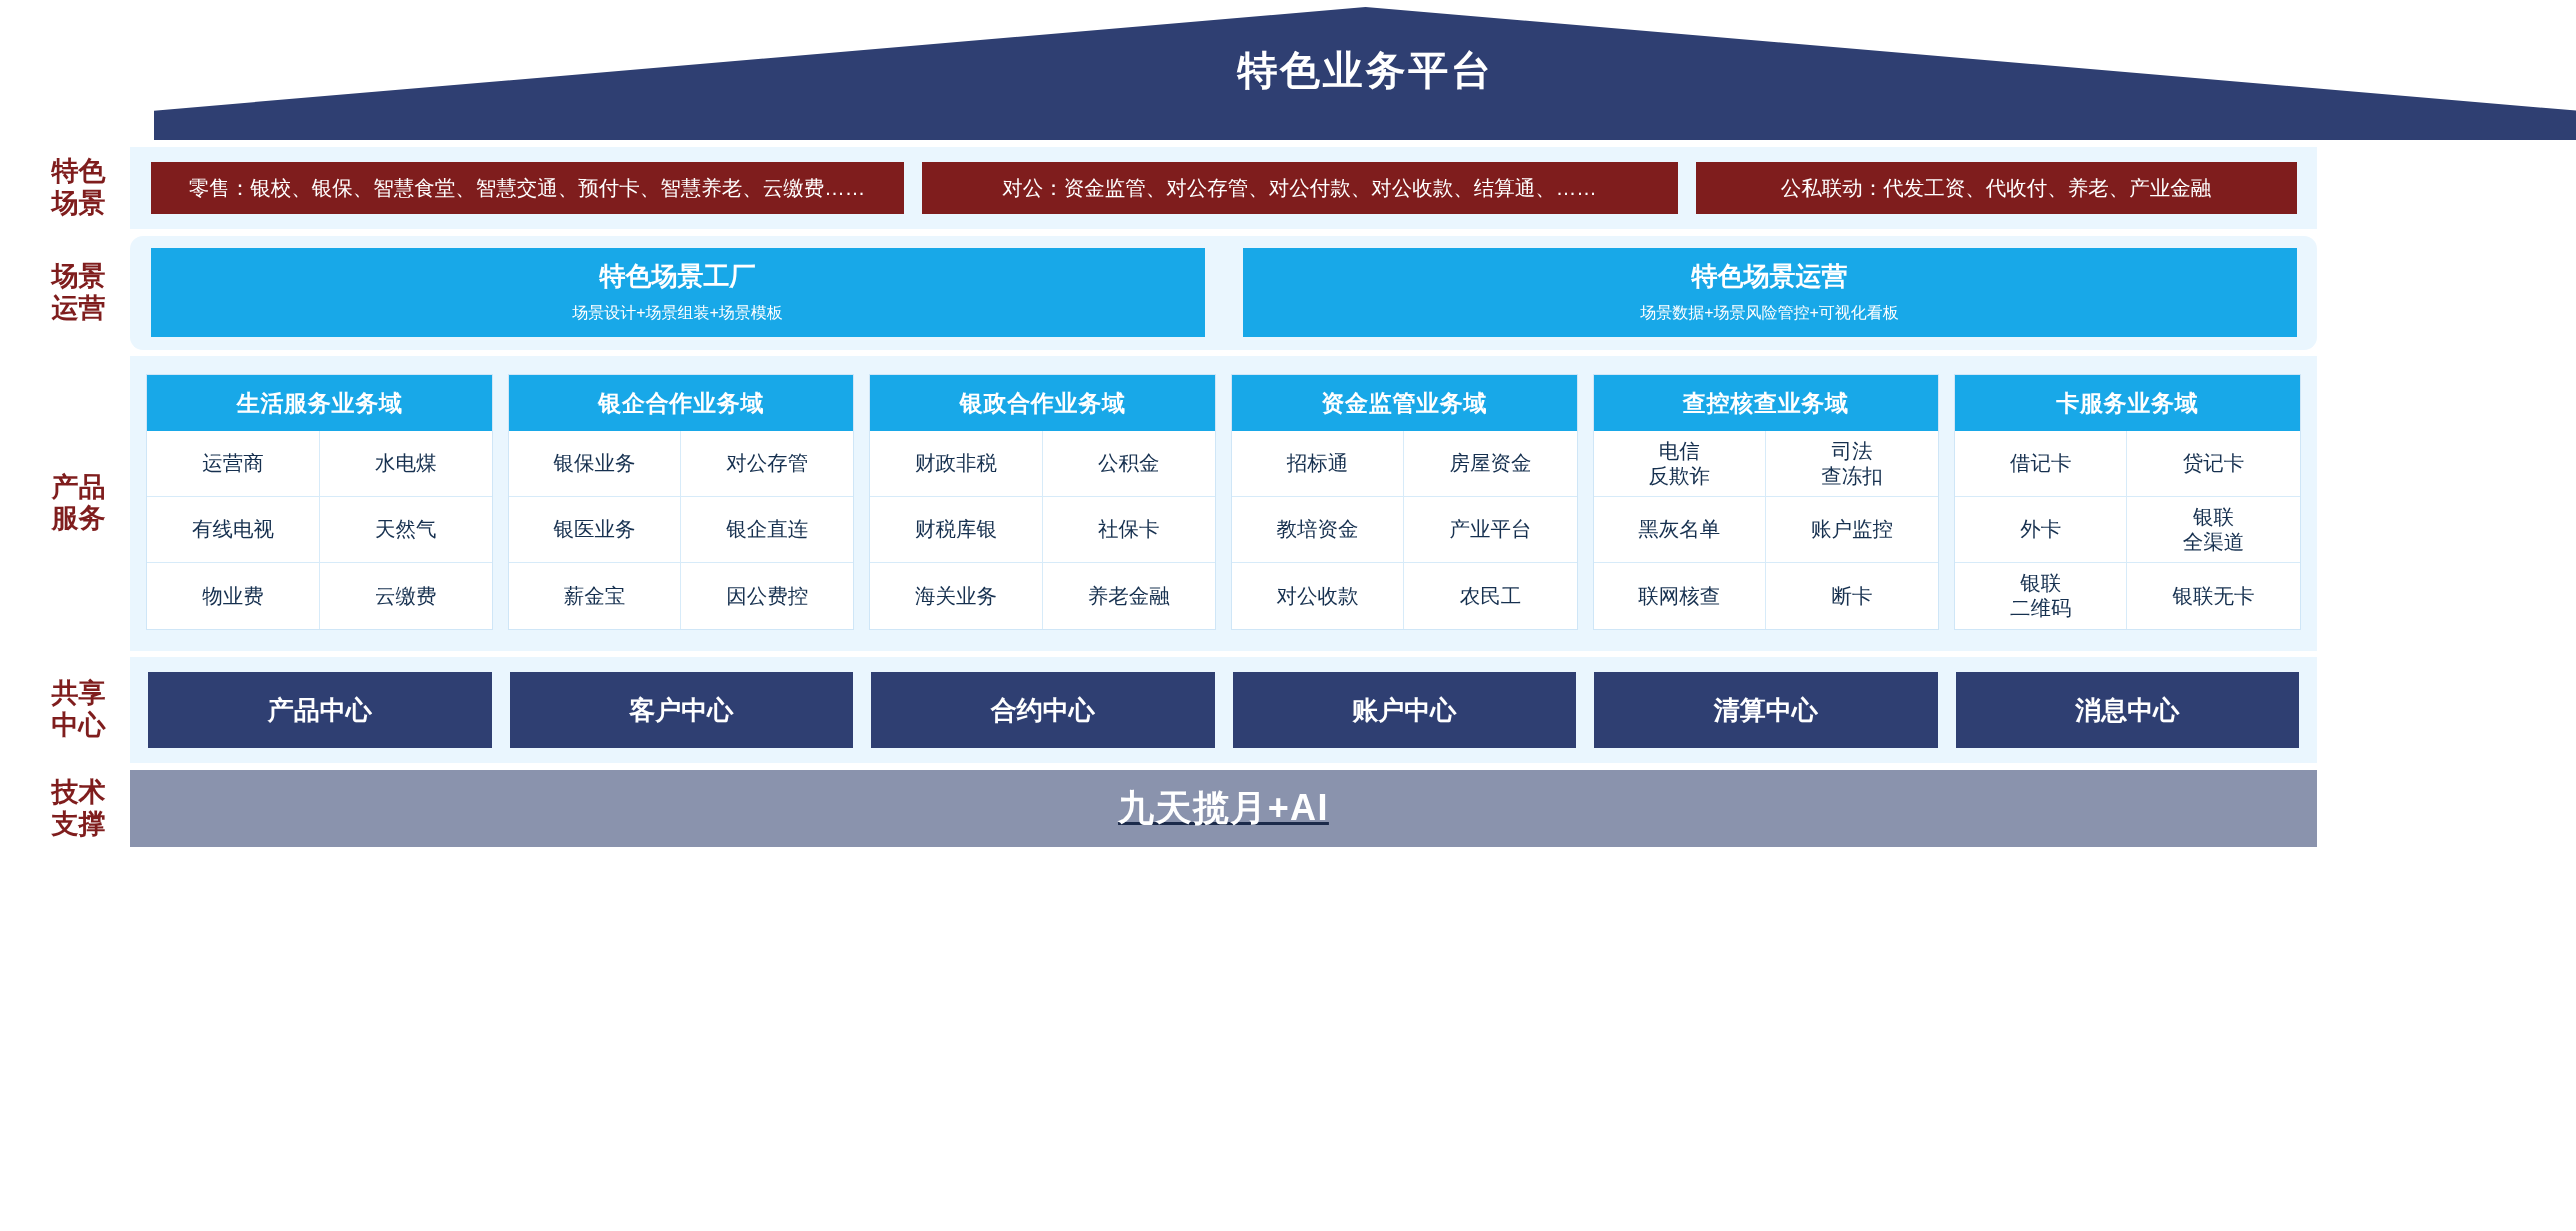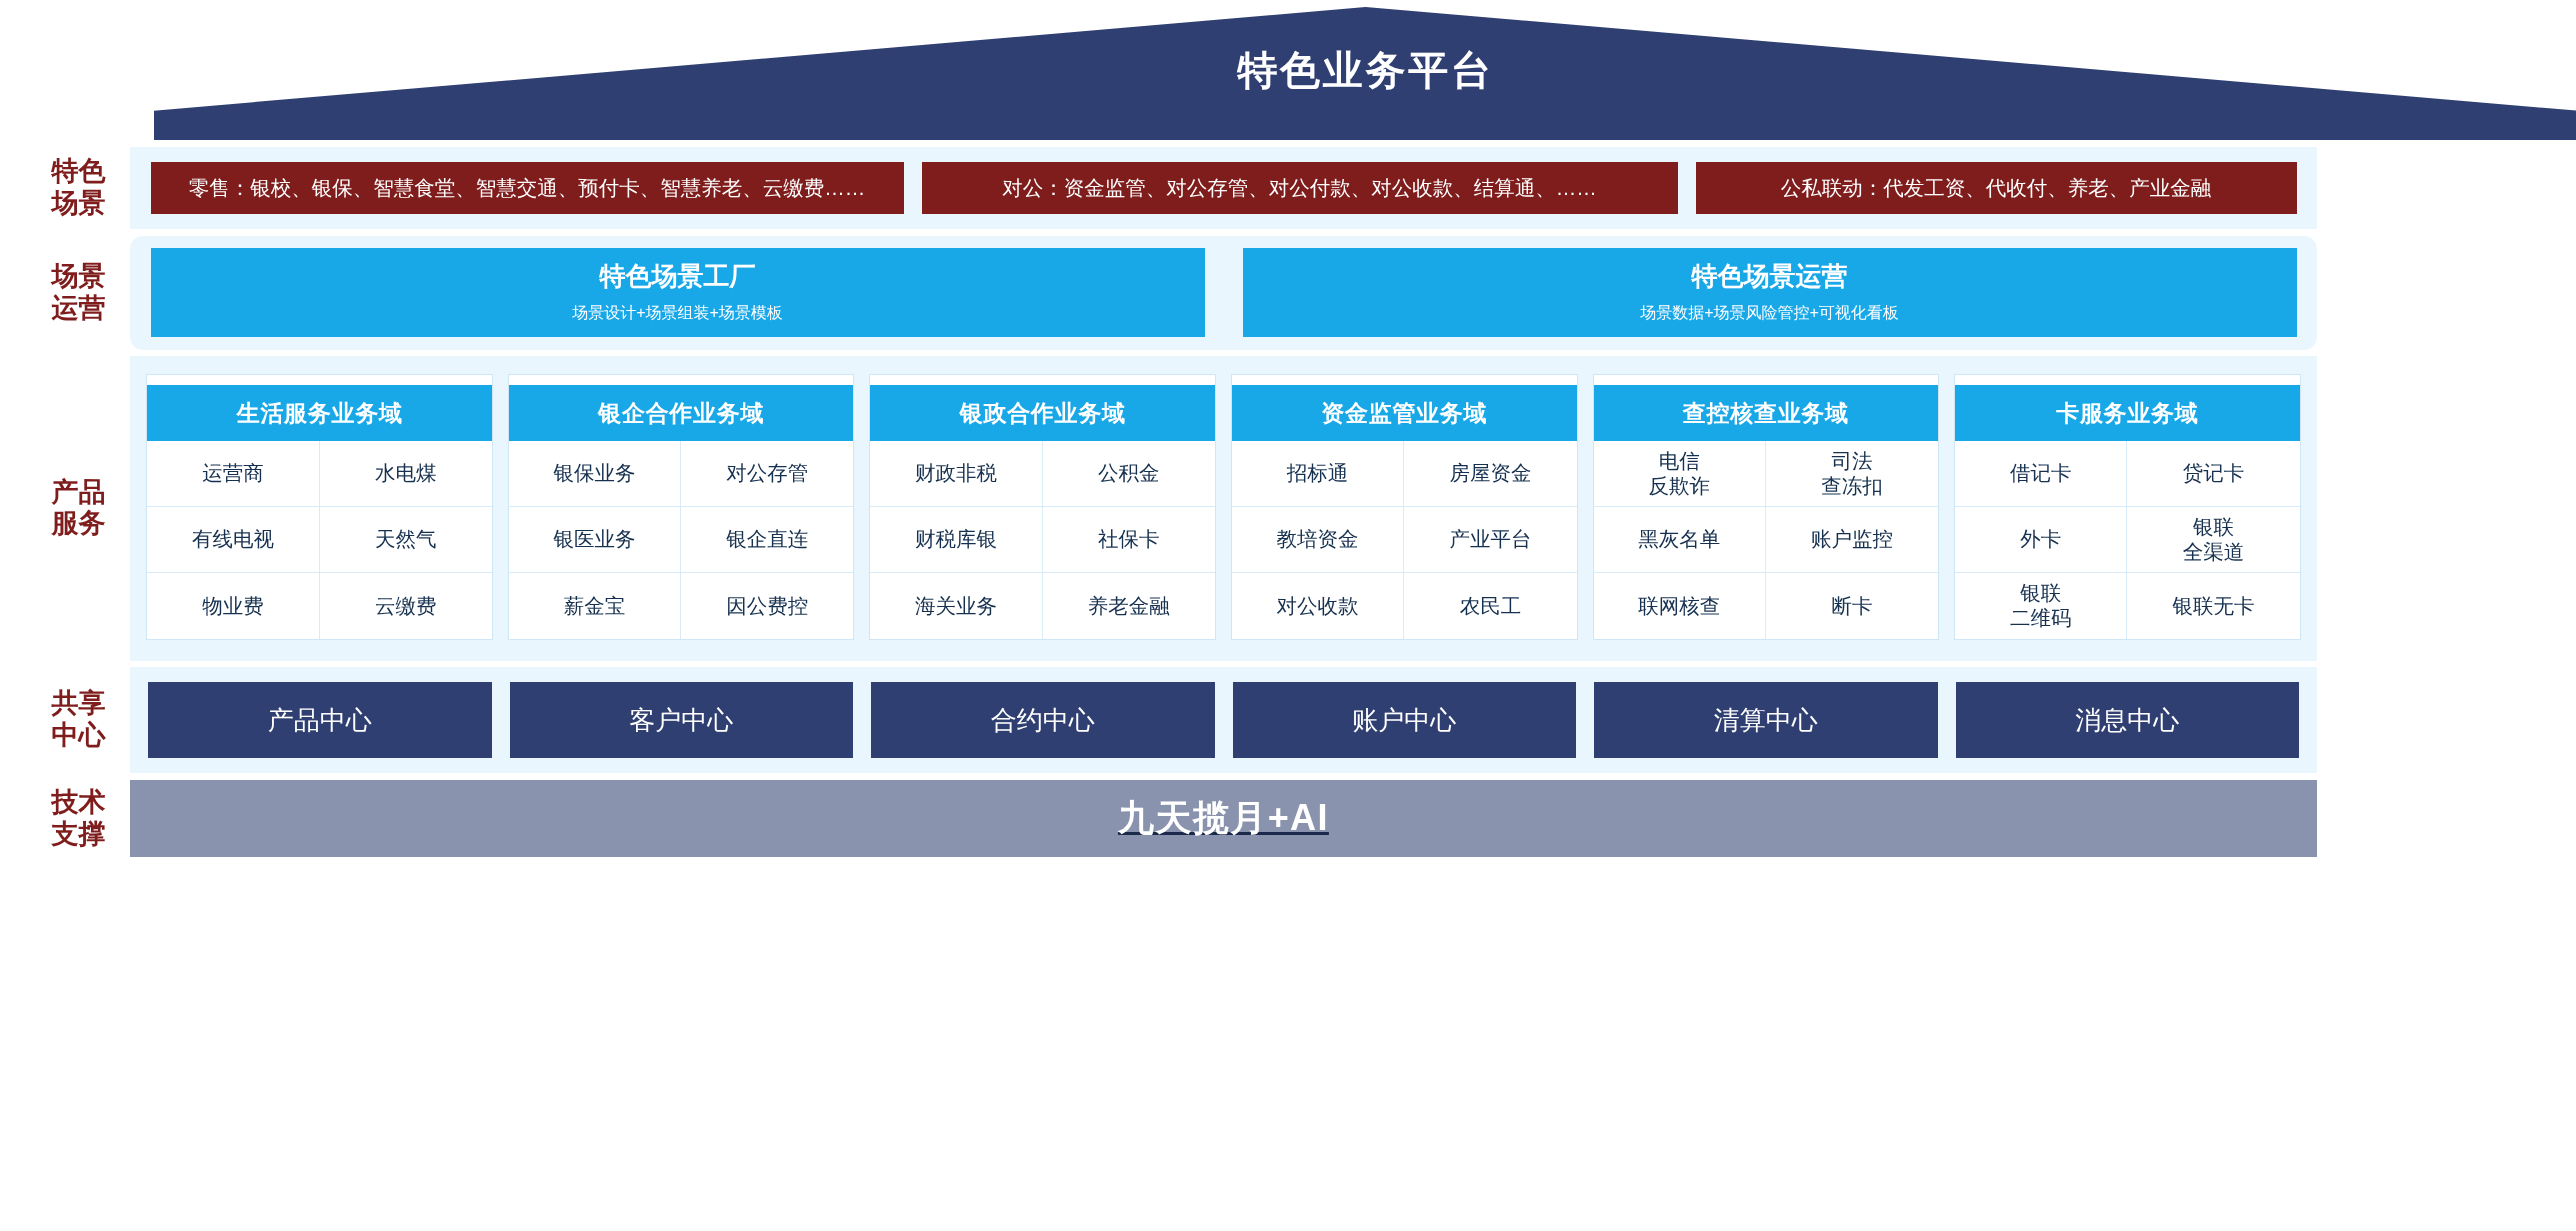--- a/index.html
+++ b/index.html
@@ -128,21 +128,20 @@
     box-sizing: border-box;
   }
   .prod-head {
     background: #18a8e8;
     color: #ffffff;
     font-size: 23px;
     font-weight: bold;
     text-align: center;
     padding: 12.3px 2.7px;
     letter-spacing: 0.7px;
-    margin-top: 10px;
   }
   .prod-grid {
     flex: 1;
     display: grid;
     grid-template-columns: 1fr 1fr;
     background: #ffffff;
   }
   .prod-cell {
     border-right: 1.4px solid #d7ebf9;
     border-bottom: 1.4px solid #d7ebf9;
@@ -157,20 +156,21 @@
     padding: 4.1px 2.7px;
     box-sizing: border-box;
   }
   .prod-cell:nth-child(2n) { border-right: none; }
   .prod-cell:nth-child(n+5) { border-bottom: none; }
 
   
   .shared-row .row-body {
     padding: 15px 18px;
     gap: 18px;
+    font-weight: bold;
   }
   .shared-box {
     flex: 1;
     background: #2f3f72;
     color: #ffffff;
     font-size: 26px;
     display: flex;
     align-items: center;
     justify-content: center;
     padding: 20.5px 5.5px;

